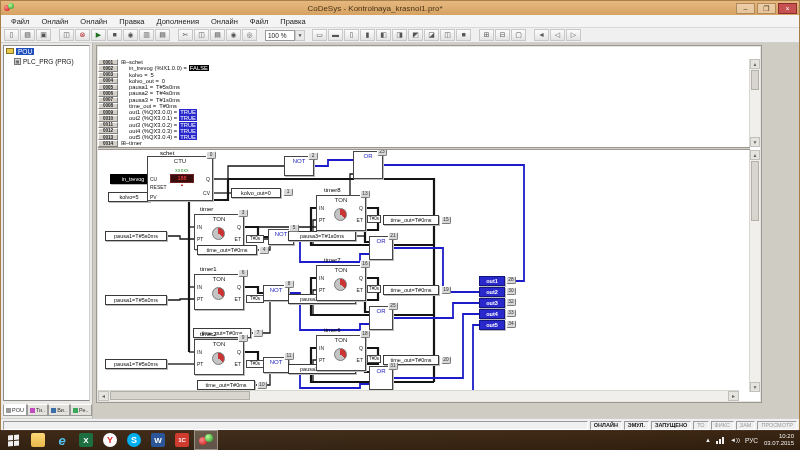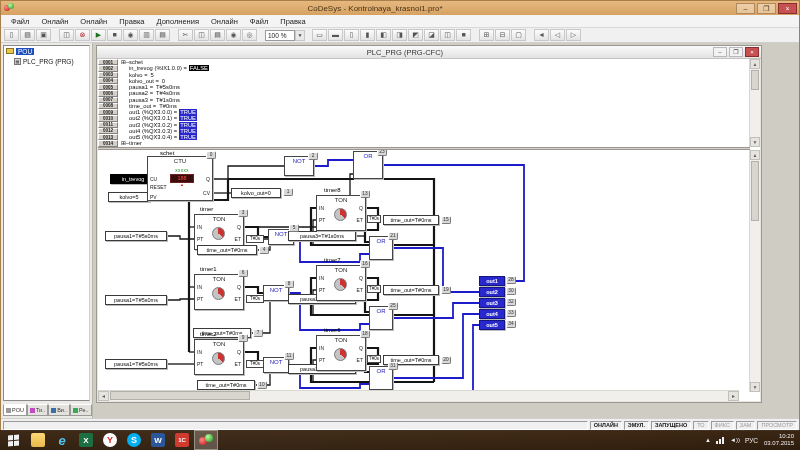--- a/index.html
+++ b/index.html
@@ -226,26 +226,20 @@
             </span>
           <span class="stab">
               <i style="background:#3aa85a"></i>
               <span>Ре..</span>
             </span>
         </div>
       </div>
 
       <div class="mdi">
         <div class="child">
-          <div class="ctitle">
-            <span class="ctitle-text">PLC_PRG (PRG-CFC)</span>
-            <span class="cbtn">–</span>
-            <span class="cbtn">❐</span>
-            <span class="cbtn close">×</span>
-          </div>
 
           <div class="decl">
             <div class="drow">
                 <span class="dnum">0001</span>
                 <span class="dtext">⊞–schet</span>
               </div>
             <div class="drow">
                 <span class="dnum">0002</span>
                 <span class="dtext ind"><span>in_trevog (%IX1.0.0) =</span><span class="dval v-sel">FALSE</span></span>
               </div>

